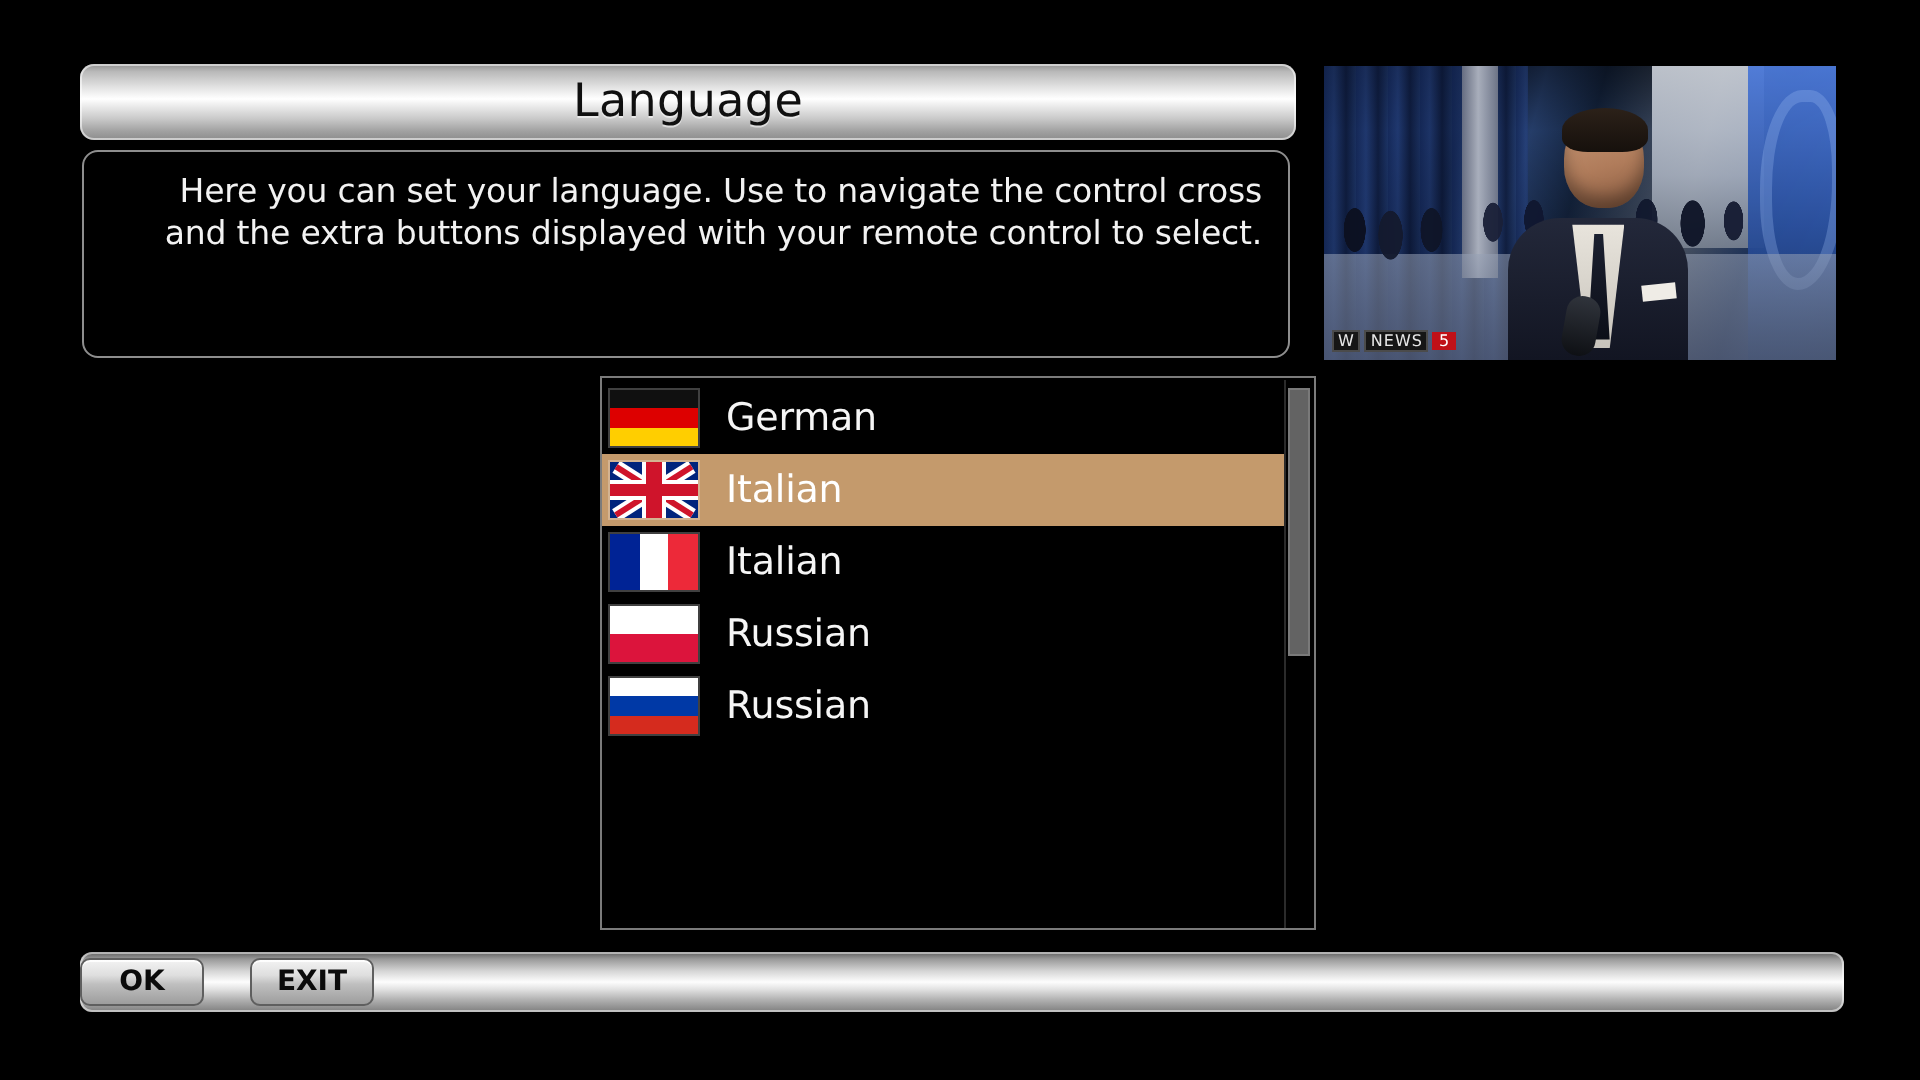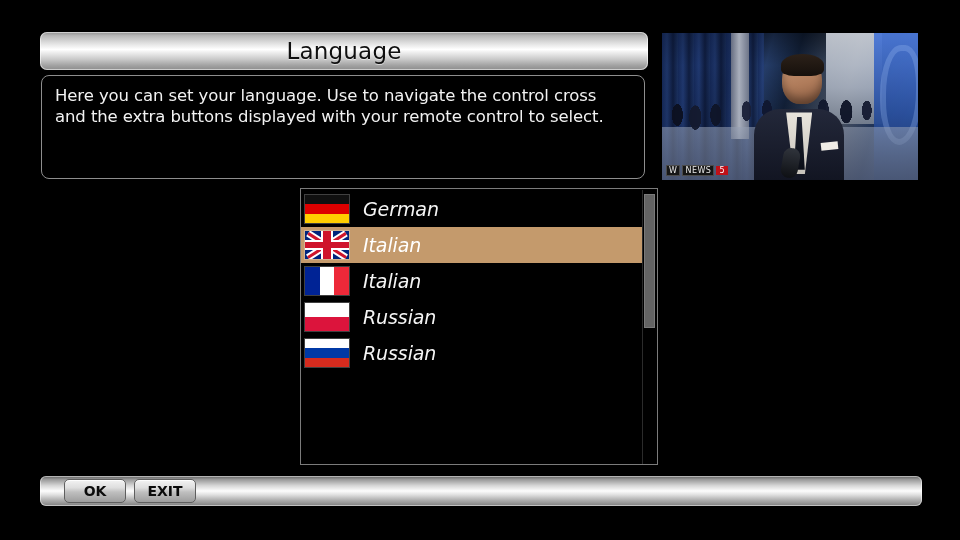--- a/index.html
+++ b/index.html
@@ -11,20 +11,21 @@
     width: 960px;
     height: 540px;
     overflow: hidden;
     font-family: "DejaVu Sans", sans-serif;
   }
   #screen {
     position: relative;
     width: 960px;
     height: 540px;
     background: #000000;
+    text-align: right;
   }
 
   
   .title-bar {
     position: absolute;
     left: 40px;
     top: 32px;
     width: 608px;
     height: 38px;
     border-radius: 7px;
@@ -202,21 +203,20 @@
     height: 277px;
     background: #000000;
     border: 1px solid #7b7b7b;
     box-sizing: border-box;
     overflow: hidden;
   }
   .list-inner {
     position: absolute;
     left: 0; top: 2px;
     width: 343px;
-    font-style: italic;
   }
   .lang-row {
     position: relative;
     height: 36px;
     display: flex;
     align-items: center;
     padding-left: 4px;
     box-sizing: border-box;
   }
   .lang-row.selected {
@@ -330,23 +330,23 @@
         #9a9a9a 12%,
         #d6d6d6 32%,
         #fdfdfd 50%,
         #e2e2e2 62%,
         #b0b0b0 80%,
         #7e7e7e 100%);
     box-shadow: inset 0 0 0 1px rgba(255,255,255,0.5),
                 0 1px 2px rgba(0,0,0,0.75);
     display: flex;
     align-items: center;
-    padding-left: 24px;
+    padding-left: 0;
     box-sizing: border-box;
-    gap: 8px;
+    gap: 23px;
   }
   .soft-btn {
     min-width: 42px;
     height: 22px;
     padding: 0 9px;
     border-radius: 5px;
     border: 1px solid #5f5f5f;
     background: linear-gradient(to bottom,
         #f3f3f3 0%, #dedede 35%, #bfbfbf 55%, #9d9d9d 100%);
     color: #0b0b0b;

